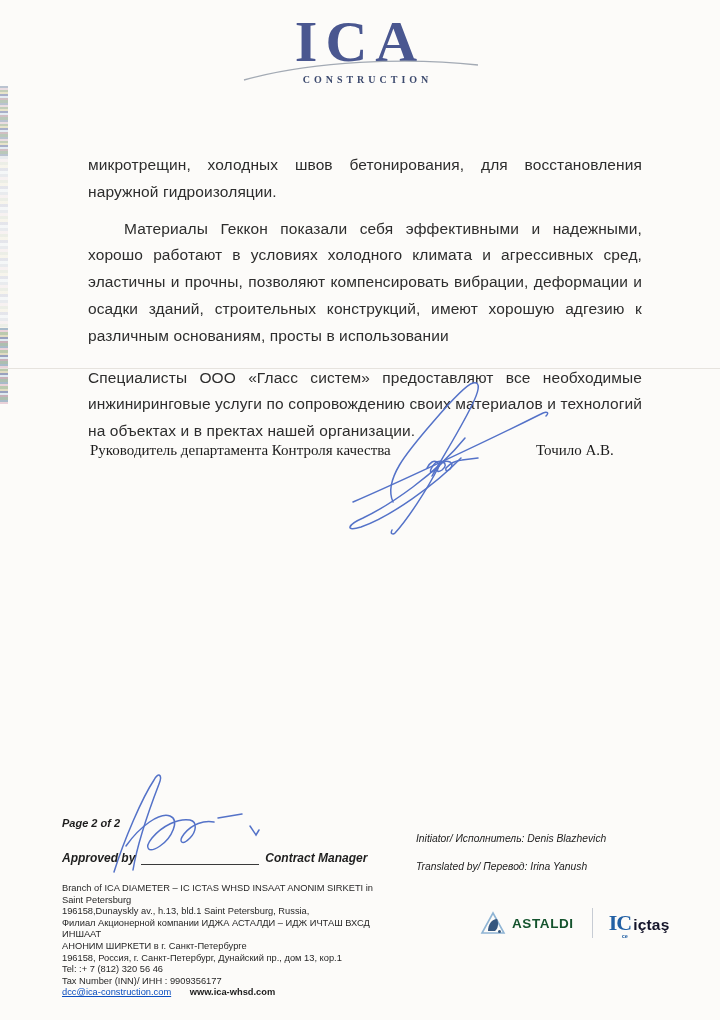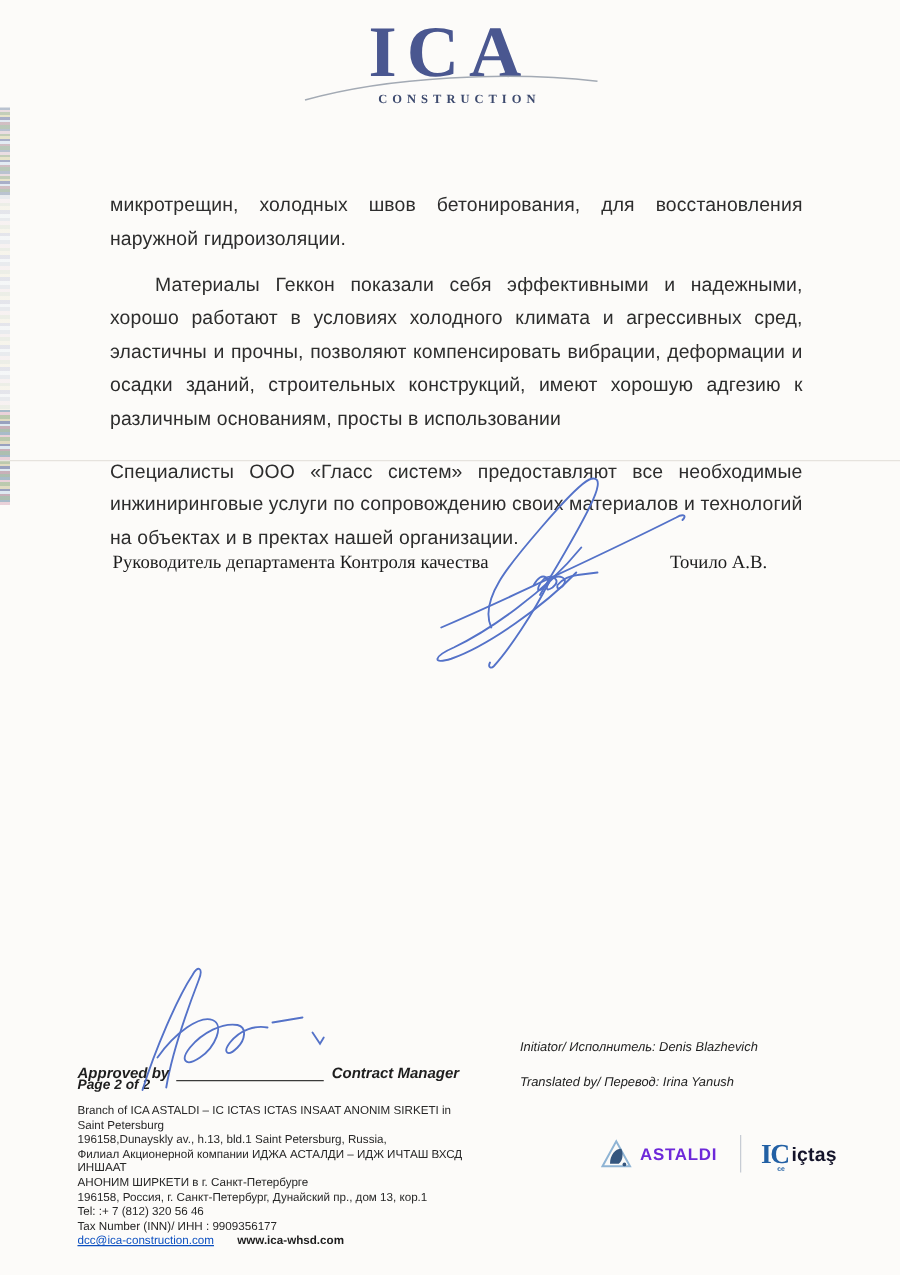--- a/index.html
+++ b/index.html
@@ -68,21 +68,21 @@
   }
   .sig-name {
     position:absolute; left:536px; top:442px;
     font-family:"Liberation Serif", serif; font-size:15px; color:#1c1c1c;
   }
   .sig-main { position:absolute; left:335px; top:380px; }
   .sig-main path, .sig-approved path { fill:none; stroke:#5472c8; stroke-width:1.5; stroke-linecap:round; }
 
   
   .page-label {
-    position:absolute; left:62px; top:862px;
+    position:absolute; left:62px; top:817px;
     font-style:italic; font-weight:700; font-size:11px; color:#1e1e1e;
   }
   .approved-row {
     position:absolute; left:62px; top:851px;
     font-style:italic; font-weight:700; font-size:12px; color:#1e1e1e;
     display:flex; align-items:flex-end;
   }
   .approved-line { display:inline-block; width:118px; border-bottom:1.2px solid #3a3a3a; height:12px; margin:0 6px; }
   .sig-approved { position:absolute; left:96px; top:770px; }
 
@@ -99,21 +99,21 @@
   }
   .translated {
     position:absolute; left:416px; top:861px;
     font-style:italic; font-size:10.3px; color:#222;
   }
 
   
   .logos { position:absolute; left:480px; top:908px; display:flex; align-items:center; }
   .astaldi { display:flex; align-items:center; }
   .astaldi-text {
-    font-size:13.5px; font-weight:700; letter-spacing:.6px; color:#6d28d9; margin-left:6px;
+    font-size:13.5px; font-weight:700; letter-spacing:.6px; color:#14532d; margin-left:6px;
   }
   .logo-divider { width:1px; height:30px; background:#c7ccd4; margin:0 16px 0 18px; }
   .ictas { display:flex; align-items:flex-start; position:relative; }
   .ictas-ic {
     font-family:"Liberation Serif", serif; font-weight:700;
     font-size:22px; line-height:22px; color:#2260a4; letter-spacing:-1px;
   }
   .ictas-sub {
     position:absolute; left:13px; top:21px; font-size:5.5px; font-weight:700; color:#2260a4;
   }
@@ -165,21 +165,21 @@
     <path d="M154,56 l6,9 l3,-5"></path>
   </svg>
 
   <div class="approved-row">
     <span>Approved by</span>
     <span class="approved-line"></span>
     <span>Contract  Manager</span>
   </div>
 
   <div class="address">
-    <div>Branch of ICA ASTALDI – IC ICTAS ICTAS INSAAT ANONIM SIRKETI in</div>
+    <div>Branch of ICA DIAMETER – IC ICTAS WHSD INSAAT ANONIM SIRKETI in</div>
     <div>Saint Petersburg</div>
     <div>196158,Dunayskly av., h.13, bld.1 Saint Petersburg, Russia,</div>
     <div>Филиал Акционерной компании ИДЖА АСТАЛДИ – ИДЖ ИЧТАШ ВХСД ИНШААТ</div>
     <div>АНОНИМ ШИРКЕТИ в г. Санкт-Петербурге</div>
     <div>196158, Россия, г. Санкт-Петербург, Дунайский пр., дом 13, кор.1</div>
     <div>Tel: :+ 7 (812) 320 56 46</div>
     <div>Tax Number (INN)/ ИНН : 9909356177</div>
     <div>
       <span class="email">dcc@ica-construction.com</span>
       <span class="site">www.ica-whsd.com</span>

